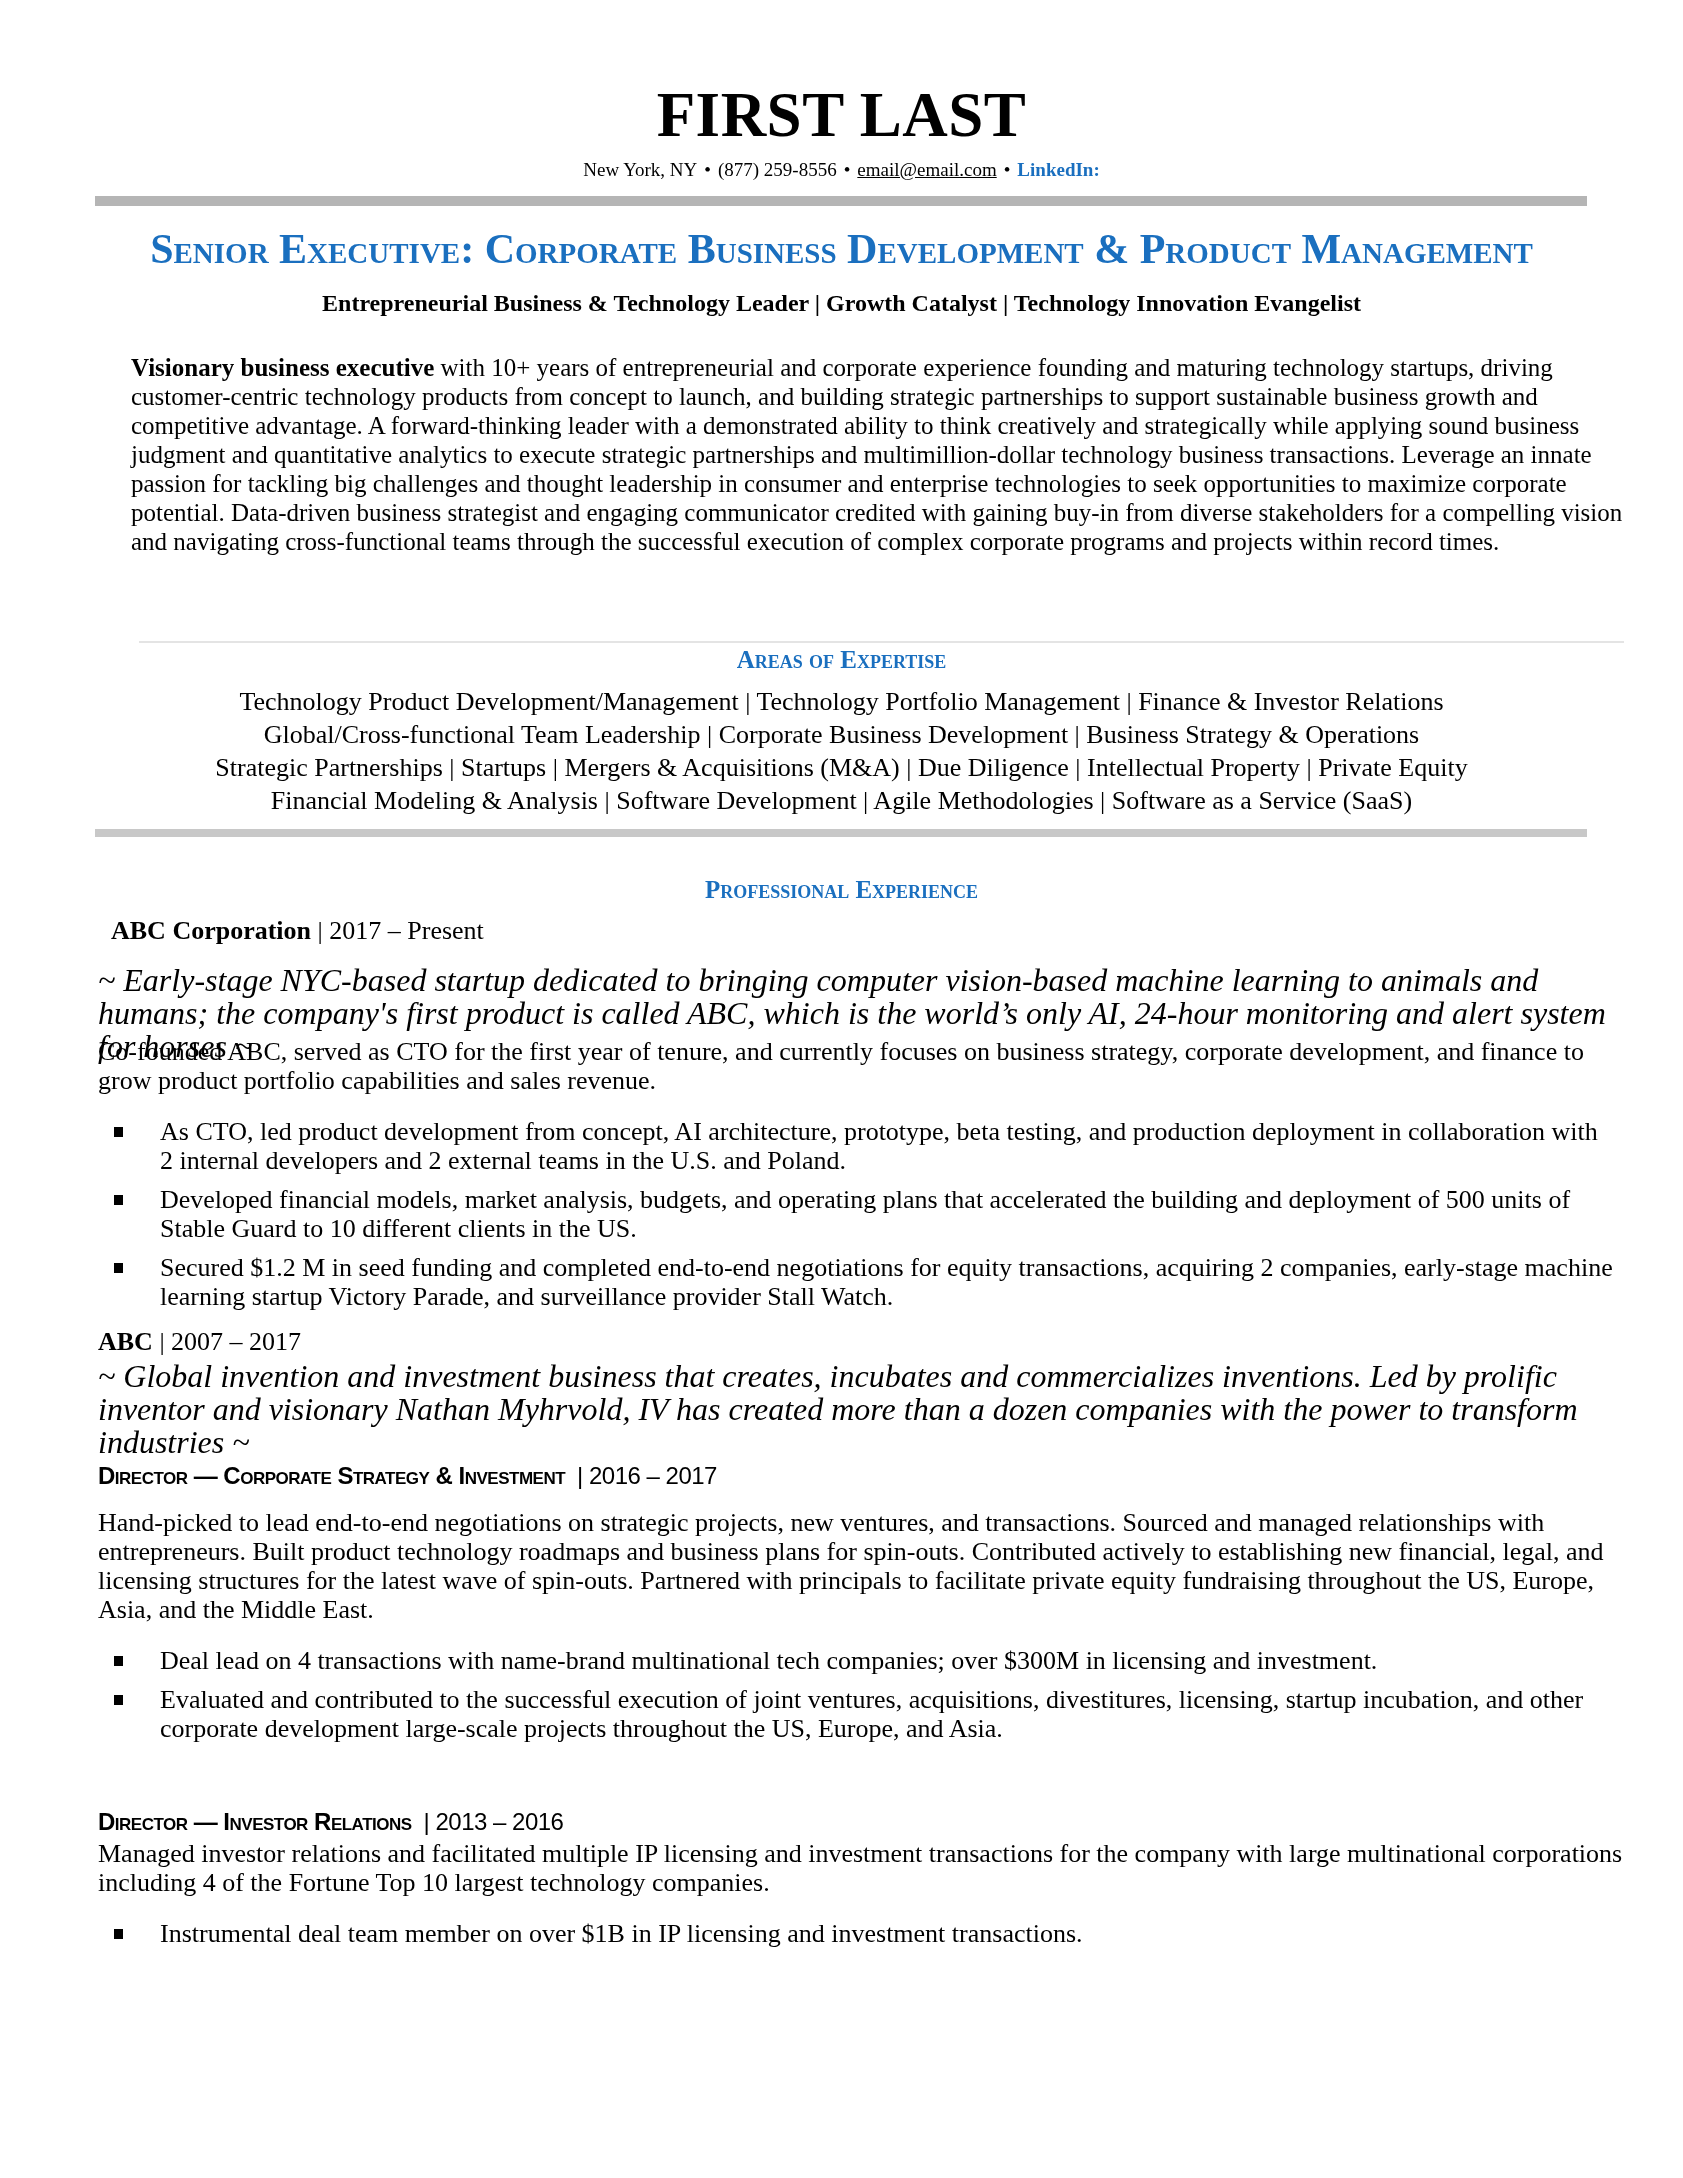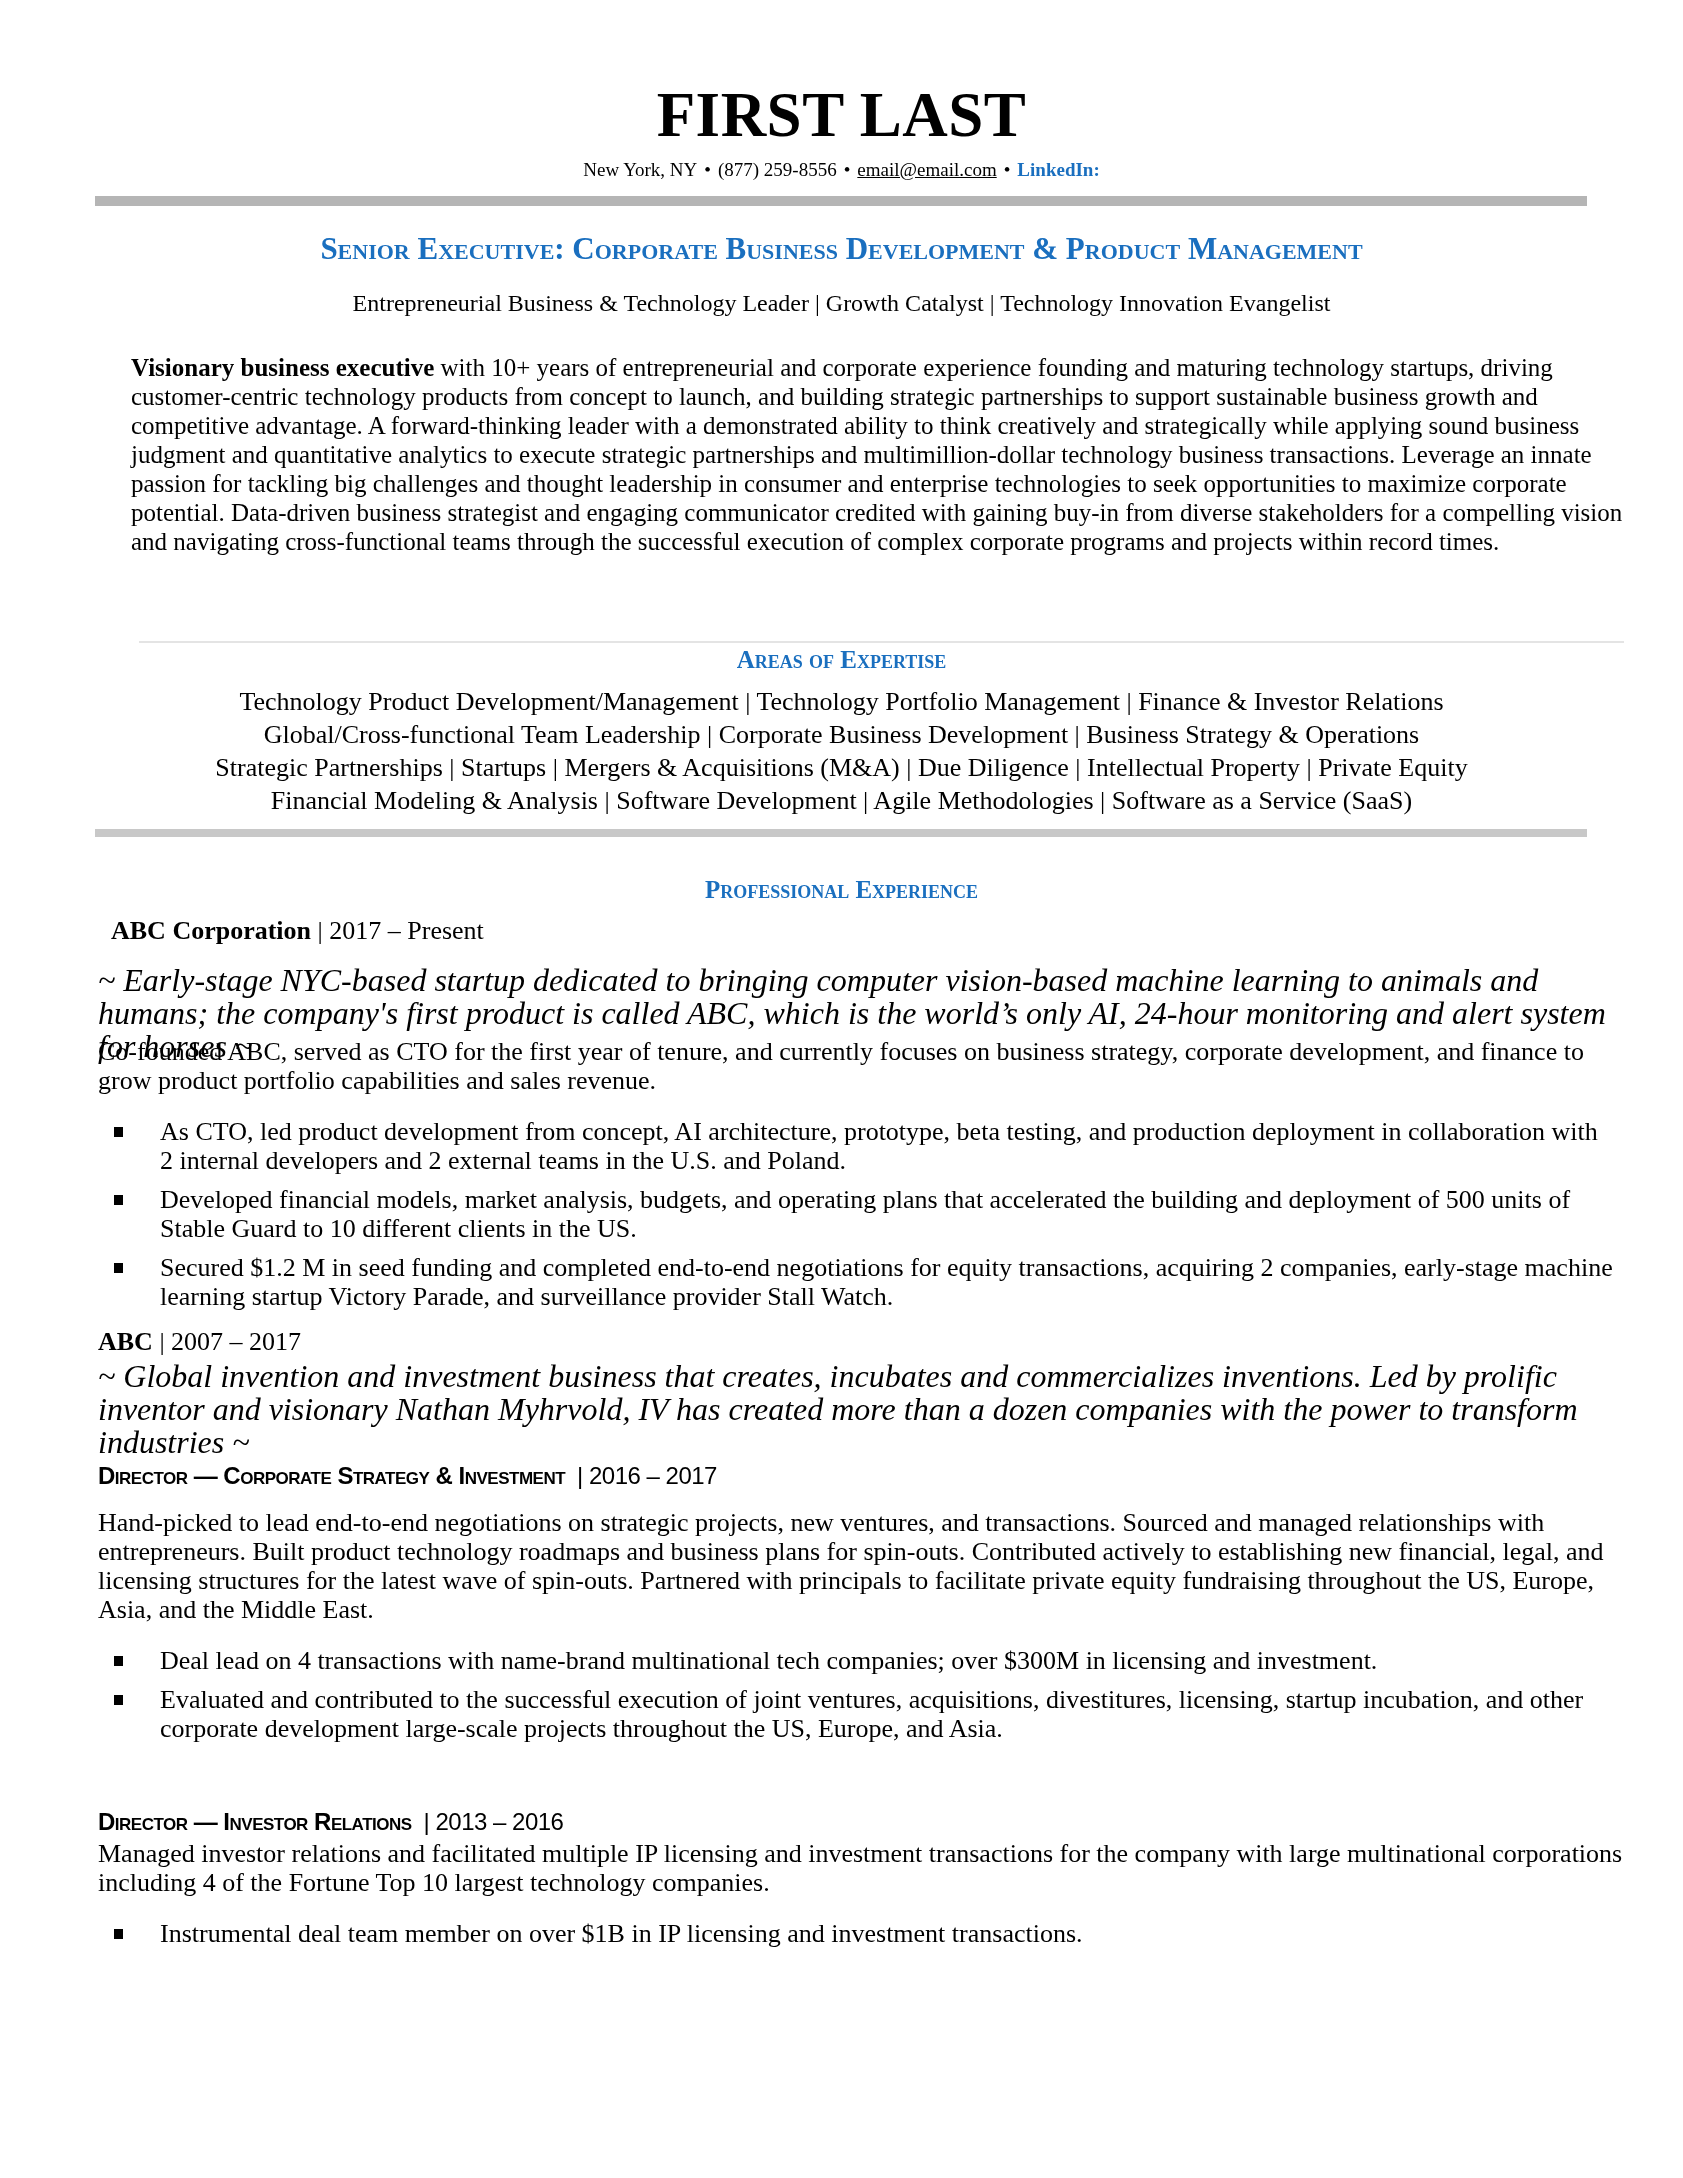--- a/index.html
+++ b/index.html
@@ -6,22 +6,22 @@
   body { width: 1683px; height: 2178px; position: relative; overflow: hidden;
          font-family: "Liberation Serif", "DejaVu Serif", serif; color: #000; }
   .abs { position: absolute; }
   .center { left: 0; width: 1683px; text-align: center; }
   .name { top: 81px; font-size: 63px; font-weight: bold; letter-spacing: 0.5px; line-height: 69px; }
   .contact { top: 155px; font-size: 19px; line-height: 30px; }
   .contact .email { text-decoration: underline; }
   .contact .linkedin { color: #1a6fbf; font-weight: bold; }
   .contact .sep { margin: 0 7px; }
   .bar1 { left: 95px; top: 196px; width: 1492px; height: 10px; background: #b5b5b5; }
-  .title { top: 229px; font-size: 31px; font-weight: bold; color: #1a6fbf; font-variant: small-caps; line-height: 40px; }
-  .tagline { top: 288px; font-size: 24px; font-weight: normal; line-height: 30px; }
+  .title { top: 229px; font-size: 42px; font-weight: bold; color: #1a6fbf; font-variant: small-caps; line-height: 40px; }
+  .tagline { top: 288px; font-size: 24px; font-weight: bold; line-height: 30px; }
   .summary { left: 131px; top: 353px; width: 1505px; font-size: 25px; line-height: 29px; }
   .summary b { font-weight: bold; }
   .thinline { left: 139px; top: 641px; width: 1485px; height: 2px; background: #e4e4e4; }
   .sechead { font-size: 25px; font-weight: bold; color: #1a6fbf; font-variant: small-caps; line-height: 30px; }
   .aoe { top: 645px; }
   .expertise { top: 685px; font-size: 26px; line-height: 33px; }
   .expertise div { white-space: nowrap; }
   .bar2 { left: 95px; top: 829px; width: 1492px; height: 8px; background: #c8c8c8; }
   .pe { top: 875px; }
   .company { font-size: 26px; line-height: 30px; white-space: nowrap; }

